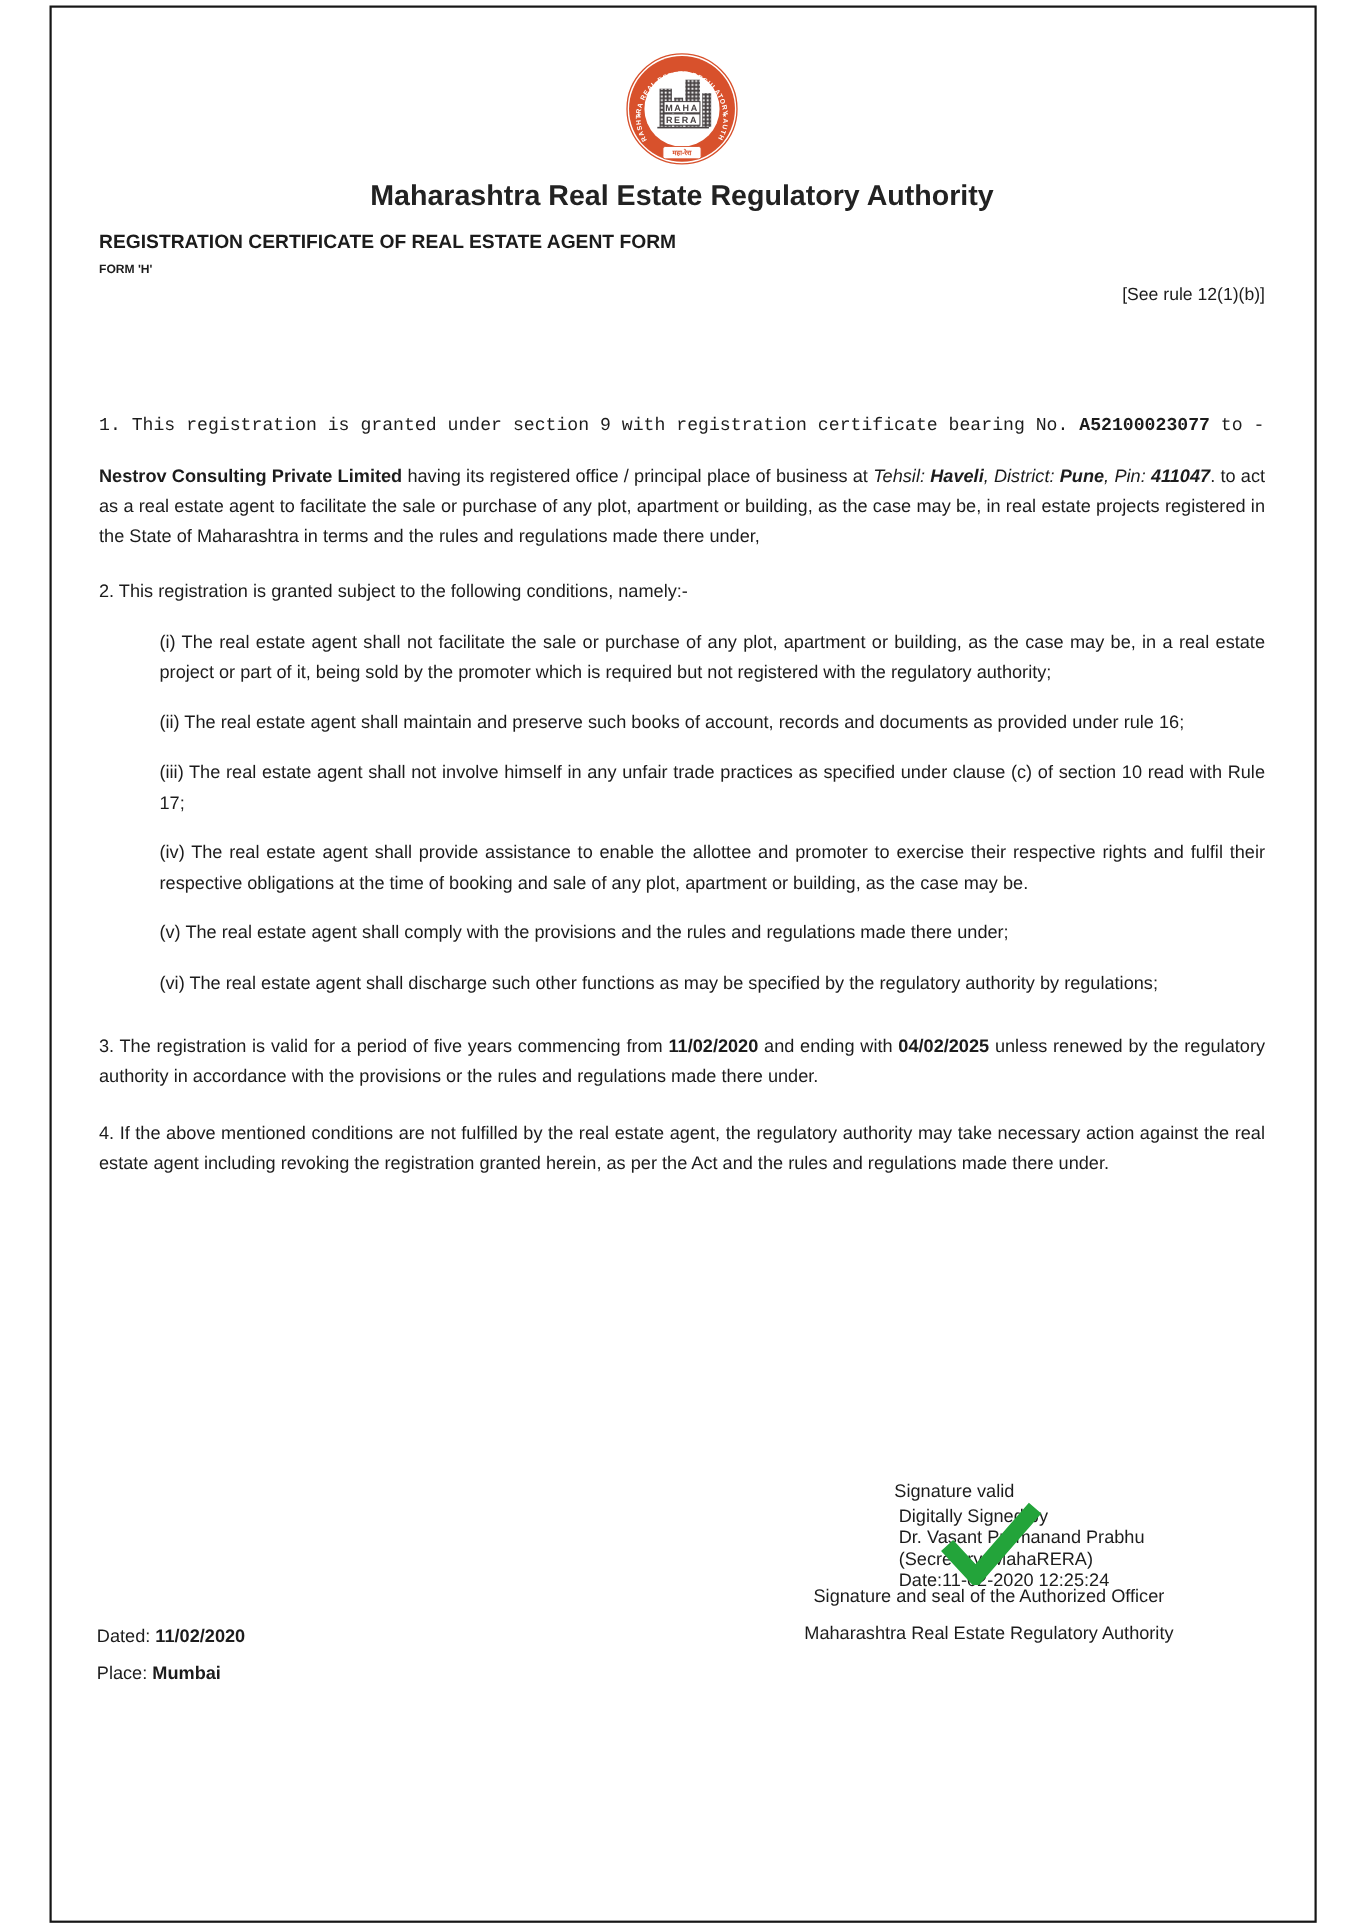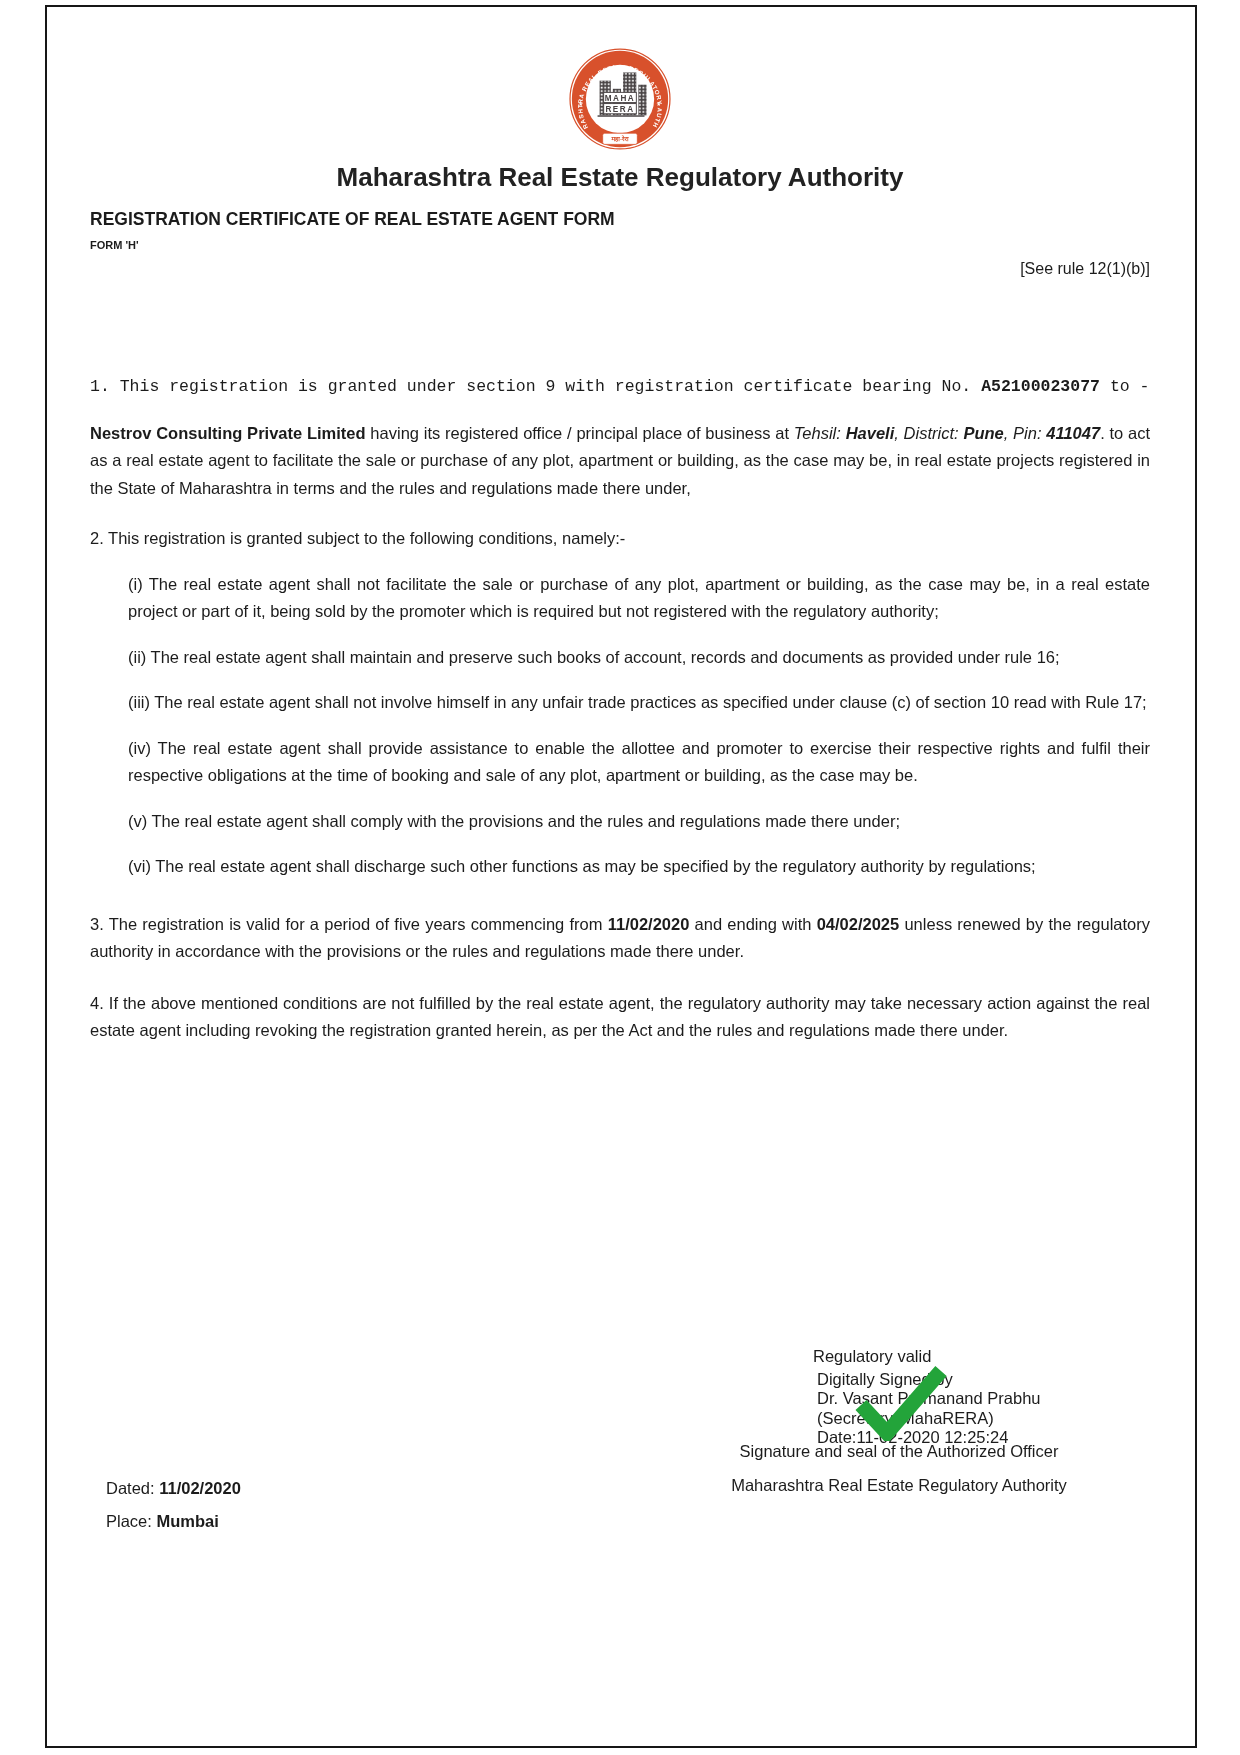--- a/index.html
+++ b/index.html
@@ -16,32 +16,32 @@
   .logo-wrap{ margin-top:48px; text-align:center; height:102px; }
   .logo-wrap svg{ width:102px; height:102px; }
   .doc-title{ margin-top:12px; text-align:center; font-size:26px; font-weight:bold; color:#222; }
   .doc-sub{ margin-top:16px; font-size:17.5px; font-weight:bold; }
   .doc-form{ margin-top:9px; text-align:left; font-size:11px; font-weight:bold; }
   .doc-rule{ margin-top:9px; text-align:right; font-size:16px; }
   p.body{ font-size:16.5px; line-height:27.5px; text-align:justify; }
   .p1{ margin-top:95px;font-family:Liberation Mono, monospace; }
   .p2{ margin-top:19px; }
   .p2head{ margin-top:23px; }
-  .cond{ margin-top:18px; margin-left:38px; }
+  .cond{ margin-top:18px; margin-left:55px; }
   .p3{ margin-top:30px; }
   .p4{ margin-top:24px; }
   i b, b.bi { font-style:italic; }
   .sig-block{
     position:absolute; left:813px; top:1347px; font-size:16.5px; line-height:19.5px;
     white-space:nowrap;
   }
   .sig-block .sv{ margin-bottom:3px; }
   .sig-block .ind{ padding-left:4px; }
   .sig-check{ position:absolute; left:38px; top:16px; width:100px; height:78px; }
-  .footer-left{ position:absolute; left:106px; top:1472px; font-size:16.5px; line-height:33px; }
+  .footer-left{ position:absolute; left:88px; top:1472px; font-size:16.5px; line-height:33px; }
   .footer-right{
     position:absolute; left:715px; top:1435px; width:368px;
     text-align:center; font-size:16.5px; line-height:33.5px;
   }
 </style>
 </head>
 <body>
 
 <div class="page">
   <div class="frame"></div>
@@ -106,21 +106,21 @@
     <p class="body cond">(iv) The real estate agent shall provide assistance to enable the allottee and promoter to exercise their respective rights and fulfil their respective obligations at the time of booking and sale of any plot, apartment or building, as the case may be.</p>
     <p class="body cond">(v) The real estate agent shall comply with the provisions and the rules and regulations made there under;</p>
     <p class="body cond">(vi) The real estate agent shall discharge such other functions as may be specified by the regulatory authority by regulations;</p>
 
     <p class="body p3"><span>3. The registration is valid for a period of five years commencing from </span><b>11/02/2020</b><span> and ending with </span><b>04/02/2025</b><span> unless renewed by the regulatory authority in accordance with the provisions or the rules and regulations made there under.</span></p>
 
     <p class="body p4">4. If the above mentioned conditions are not fulfilled by the real estate agent, the regulatory authority may take necessary action against the real estate agent including revoking the registration granted herein, as per the Act and the rules and regulations made there under.</p>
   </div>
 
   <div class="sig-block">
-    <div class="sv">Regulatory valid</div>
+    <div class="sv">Signature valid</div>
     <div class="ind">Digitally Signed by</div>
     <div class="ind">Dr. Vasant Premanand Prabhu</div>
     <div class="ind">(Secretary, MahaRERA)</div>
     <div class="ind">Date:11-02-2020 12:25:24</div>
     <svg class="sig-check" viewBox="0 0 100 78">
       <path d="M 10,42 L 36,70 L 90,8" fill="none" stroke-width="15" stroke-linecap="butt" stroke="#23A43A"></path>
     </svg>
   </div>
 
   <div class="footer-left">

